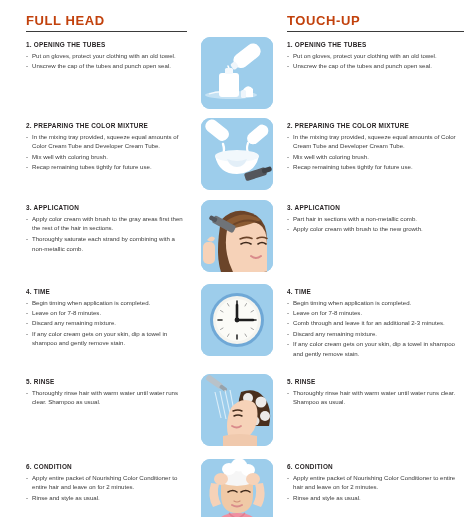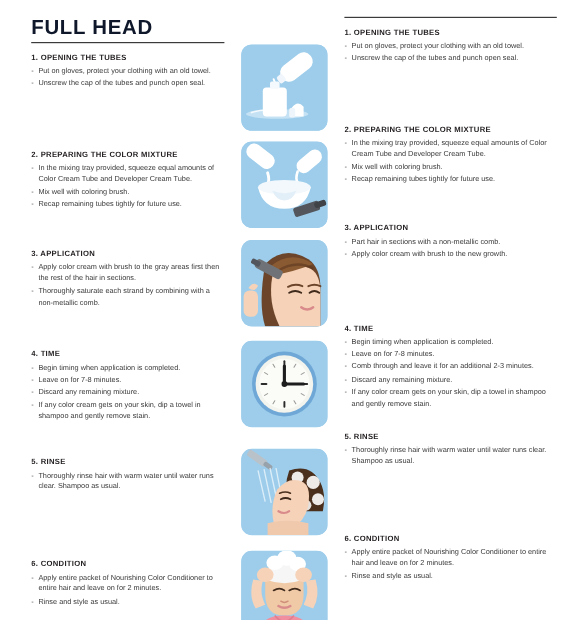--- a/index.html
+++ b/index.html
@@ -16,24 +16,24 @@
     display:grid;
     grid-template-columns:193px 88px 193px;
     column-gap:0;
   }
   .col{padding-top:14px;box-sizing:border-box;}
   .col-left{padding-left:26px;padding-right:6px;}
   .col-right{padding-left:6px;padding-right:8px;}
   .col-mid{padding-top:14px;}
 
   .col-head{
-    font-size:17px;
+    font-size:13px;
     letter-spacing:.6px;
     font-weight:700;
-    color:#0f172a;
+    color:#c2410c;
     line-height:1;
     padding-bottom:4px;
   }
   .head-rule{
     border-bottom:1.4px solid #3b3b3b;
     margin-bottom:9px;
   }
   .col-left .head-rule{margin-right:0px;}
   .col-right .head-rule{margin-right:2px;}
 
@@ -288,20 +288,21 @@
           <path d="M10 24 q-4 14 2 24 l8 -3 q-5 -10 -2 -20 z" fill="#f6d2b8"></path>
           <path d="M62 24 q4 14 -2 24 l-8 -3 q5 -10 2 -20 z" fill="#f6d2b8"></path>
           <ellipse cx="20" cy="20" rx="7" ry="6" fill="#f6d2b8"></ellipse>
           <ellipse cx="52" cy="20" rx="7" ry="6" fill="#f6d2b8"></ellipse>
         </svg>
       </div>
     </div>
   </div>
 
   <div class="col col-right">
+    <div class="col-head">TOUCH-UP</div>
     <div class="head-rule"></div>
 
     <div class="step r1">
       <div class="step-title">1. OPENING THE TUBES</div>
       <ul class="bullets">
         <li>Put on gloves, protect your clothing with an old towel.</li>
         <li>Unscrew the cap of the tubes and punch open seal.</li>
       </ul>
     </div>
 

